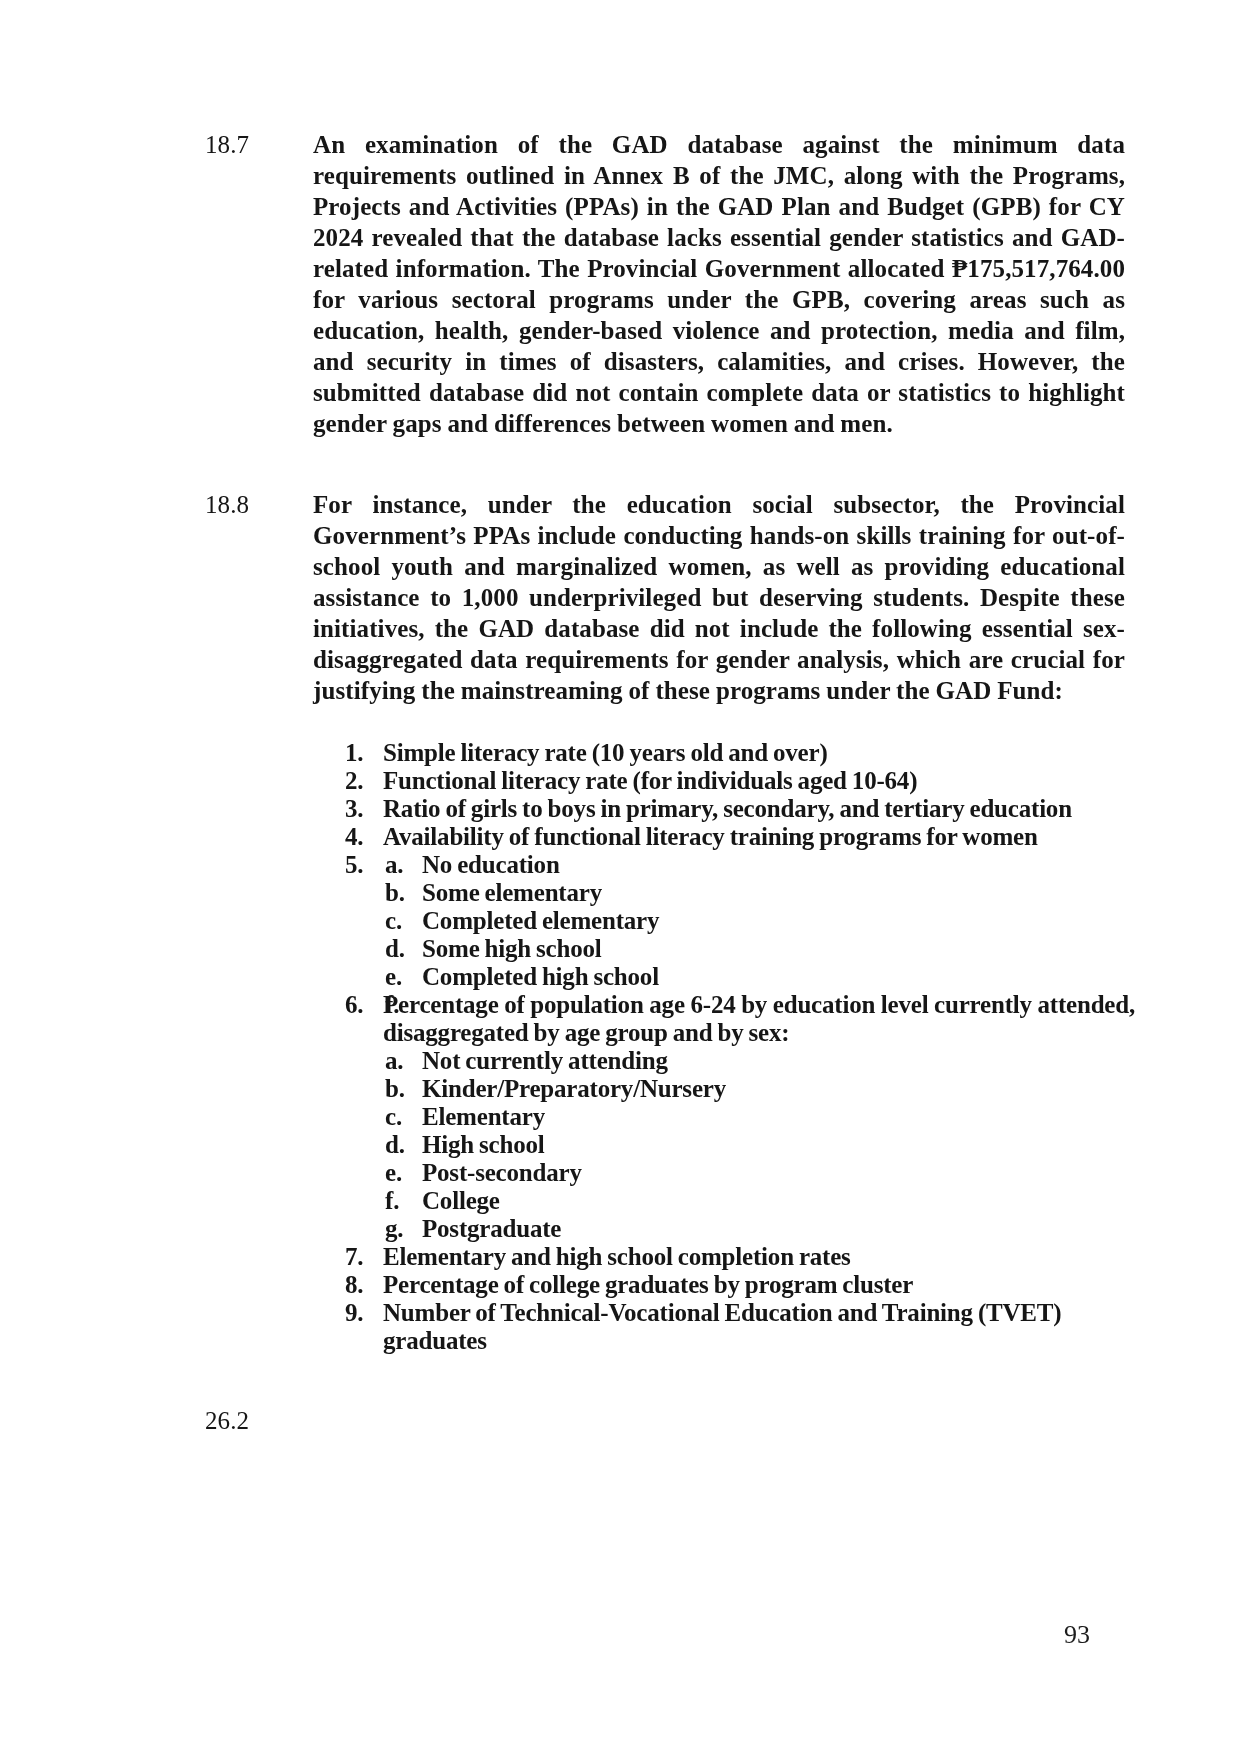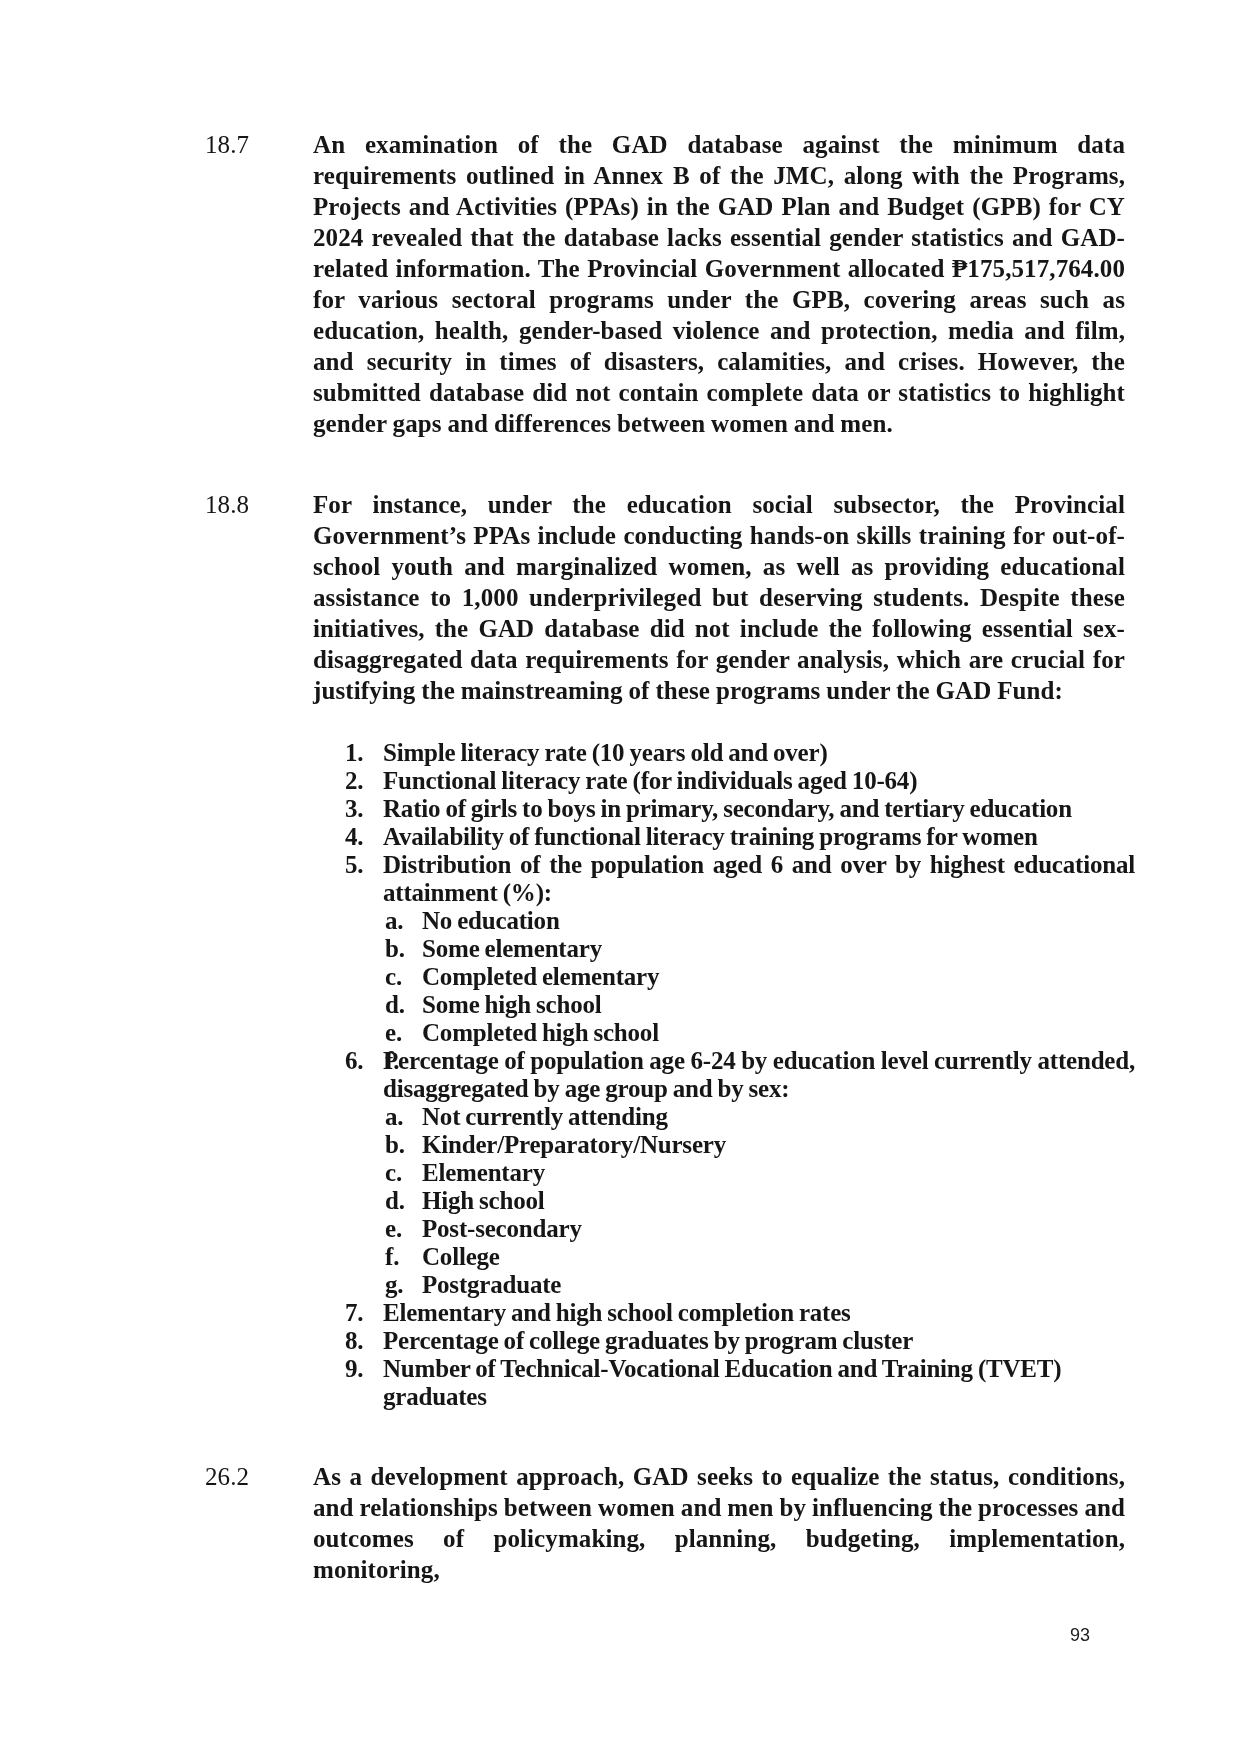--- a/index.html
+++ b/index.html
@@ -48,22 +48,22 @@
   .m1 { position: absolute; left: 0; top: 0; }
   .li-text { display: block; }
   .just { text-align: justify; }
   .sub-list { margin-left: 2px; }
   .sub { position: relative; padding-left: 37px; line-height: 28px; }
   .m2 { position: absolute; left: 0; top: 0; }
   .page-number {
     position: absolute;
     top: 1622px;
     right: 150px;
-    font-family: Liberation Sans, sans-serif;
-    font-size: 18px;
+    font-family: Liberation Serif, serif;
+    font-size: 26px;
     line-height: 26px;
     color: #1d1d1d;
   }
 </style>
 </head>
 <body>
 
 <div class="page">
 
   <section class="clause">
@@ -95,21 +95,20 @@
           <span class="li-text">Ratio of girls to boys in primary, secondary, and tertiary education</span>
         </li>
 
         <li class="li">
           <span class="m1">4.</span>
           <span class="li-text">Availability of functional literacy training programs for women</span>
         </li>
 
         <li class="li">
           <span class="m1">5.</span>
-          <span class="li-text just">Distribution of the population aged 6 and over by highest educational attainment (%):</span>
           <div class="sub-list">
             <div class="sub">
               <span class="m2">a.</span>
               <span>No education</span>
             </div>
             <div class="sub">
               <span class="m2">b.</span>
               <span>Some elementary</span>
             </div>
             <div class="sub">
@@ -179,20 +178,17 @@
           <span class="m1">9.</span>
           <span class="li-text">Number of Technical-Vocational Education and Training (TVET) graduates</span>
         </li>
 
       </ol>
     </div>
   </section>
 
   <section class="clause gap-lg">
     <div class="clause-num">26.2</div>
-    <div class="clause-body">
-      <p class="para">As a development approach, GAD seeks to equalize the status, conditions, and relationships between women and men by influencing the processes and outcomes of policymaking, planning, budgeting, implementation, monitoring,</p>
-    </div>
   </section>
 
   <div class="page-number">93</div>
 
 </div>
 
 </body></html>

